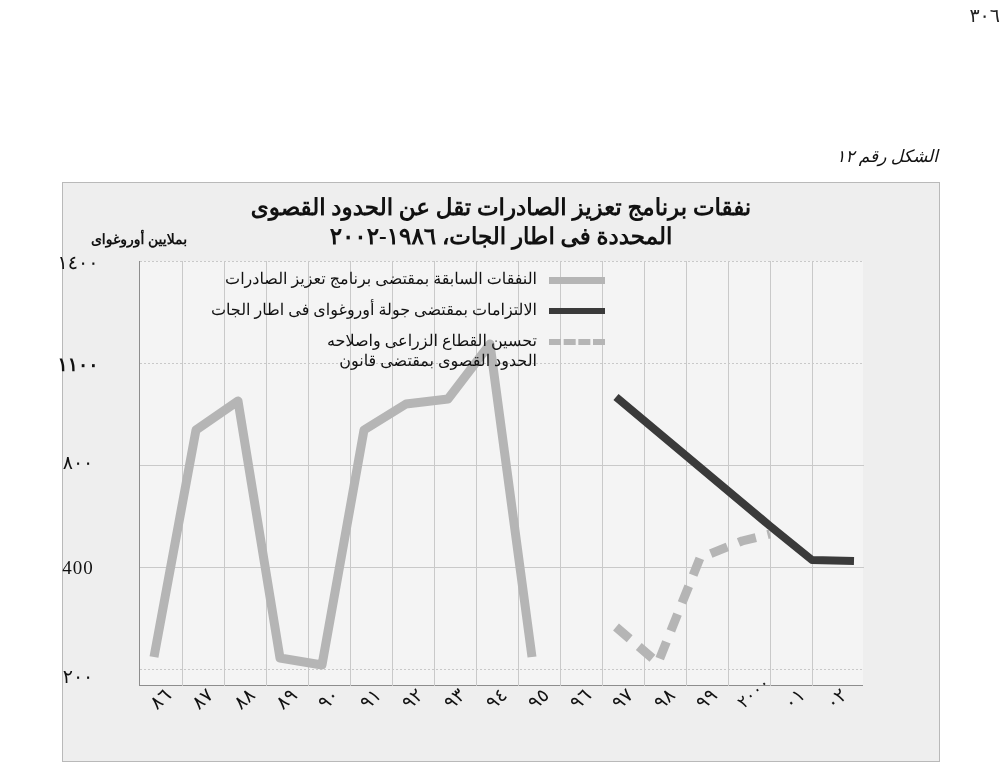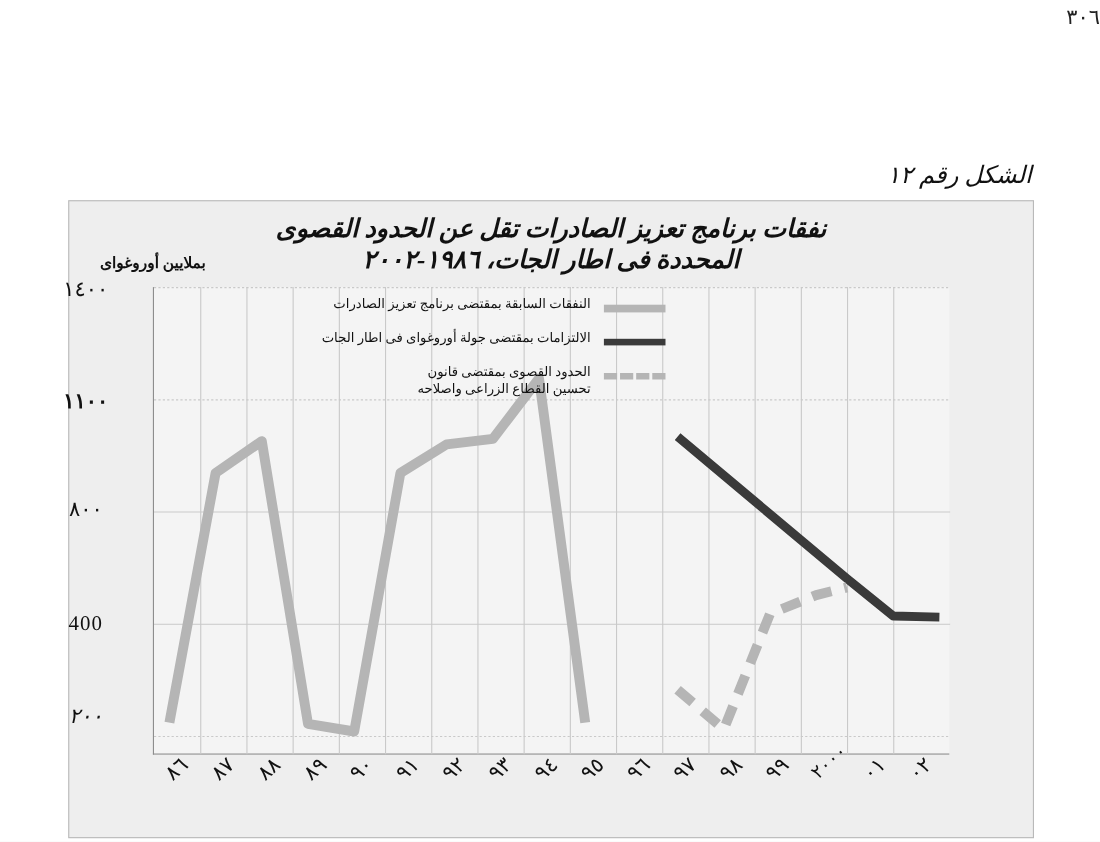--- a/index.html
+++ b/index.html
@@ -24,21 +24,21 @@
     text-align: right;
     font-size: 19px;
     letter-spacing: 1px;
     color: #222;
   }
 
   #figure-caption {
     position: absolute;
     top: 146px;
     right: 62px;
-    font-size: 22px;
+    font-size: 17px;
     font-style: italic;
     color: #111;
     direction: rtl;
   }
 
   #figure-panel {
     position: absolute;
     left: 62px;
     top: 182px;
     width: 876px;
@@ -52,21 +52,21 @@
     top: 10px;
     left: 0;
     width: 876px;
     text-align: center;
     direction: rtl;
     font-size: 23px;
     font-weight: bold;
     line-height: 1.28;
     color: #111;
   }
-  #chart-title span { display: block; font-style: italic; }
+  #chart-title span { display: block; }
 
   #y-axis-unit {
     position: absolute;
     top: 48px;
     left: 12px;
     width: 128px;
     text-align: center;
     direction: rtl;
     font-size: 14px;
     font-weight: bold;
@@ -143,21 +143,21 @@
     width: 56px;
     display: block;
   }
   .sw-expend i { height: 7px; background: #b5b5b5; }
   .sw-gatt i { height: 6px; background: #3a3a3a; }
   .sw-max i {
     height: 0;
     border-top: 6px dashed #b5b5b5;
   }
   .legend-label {
-    font-size: 12px;
+    font-size: 16px;
     line-height: 1.25;
     color: #111;
     text-align: right;
   }
   .legend-label em { font-style: normal; display: block; }
 </style>
 </head>
 <body>
 
 <div id="page-number">٣٠٦</div>
@@ -170,21 +170,21 @@
     <span>نفقات برنامج تعزيز الصادرات تقل عن الحدود القصوى</span>
     <span>المحددة فى اطار الجات، ١٩٨٦-٢٠٠٢</span>
   </div>
 
   <div id="y-axis-unit">بملايين أوروغواى</div>
 
   <div class="y-tick" style="top:68px;">١٤٠٠</div>
   <div class="y-tick" style="top:170px;font-weight:bold;">١١٠٠</div>
   <div class="y-tick" style="top:268px;">٨٠٠</div>
   <div class="y-tick" style="top:374px;">400</div>
-  <div class="y-tick" style="top:456px;font-style:italic;">٢٠٠</div>
+  <div class="y-tick" style="top:482px;">٢٠٠</div>
 
   <div id="plot-area">
     <svg id="plot-svg" width="724" height="425" viewBox="0 0 724 425">
 
       <g stroke="#c9c9c9" stroke-width="1" fill="none">
         <line x1="0" y1="0.5" x2="724" y2="0.5" stroke-dasharray="2 2"></line>
         <line x1="0" y1="102.5" x2="724" y2="102.5" stroke-dasharray="2 2"></line>
         <line x1="0" y1="204.5" x2="724" y2="204.5"></line>
         <line x1="0" y1="306.5" x2="724" y2="306.5"></line>
         <line x1="0" y1="408.5" x2="724" y2="408.5" stroke-dasharray="2 2"></line>
@@ -232,22 +232,22 @@
         </span>
       <span class="legend-label">
         <em>الالتزامات بمقتضى جولة أوروغواى فى اطار الجات</em>
       </span>
     </div>
     <div class="legend-row">
       <span class="legend-swatch sw-max">
           <i></i>
         </span>
       <span class="legend-label">
+        <em>تحسين القطاع الزراعى واصلاحه</em>
         <em>الحدود القصوى بمقتضى قانون</em>
-        <em>تحسين القطاع الزراعى واصلاحه</em>
       </span>
     </div>
   </div>
 
   <div class="x-tick" style="left:82px;  top:514px;">٨٦</div>
   <div class="x-tick" style="left:124px; top:514px;">٨٧</div>
   <div class="x-tick" style="left:166px; top:514px;">٨٨</div>
   <div class="x-tick" style="left:208px; top:514px;">٨٩</div>
   <div class="x-tick" style="left:250px; top:514px;">٩٠</div>
   <div class="x-tick" style="left:292px; top:514px;">٩١</div>

